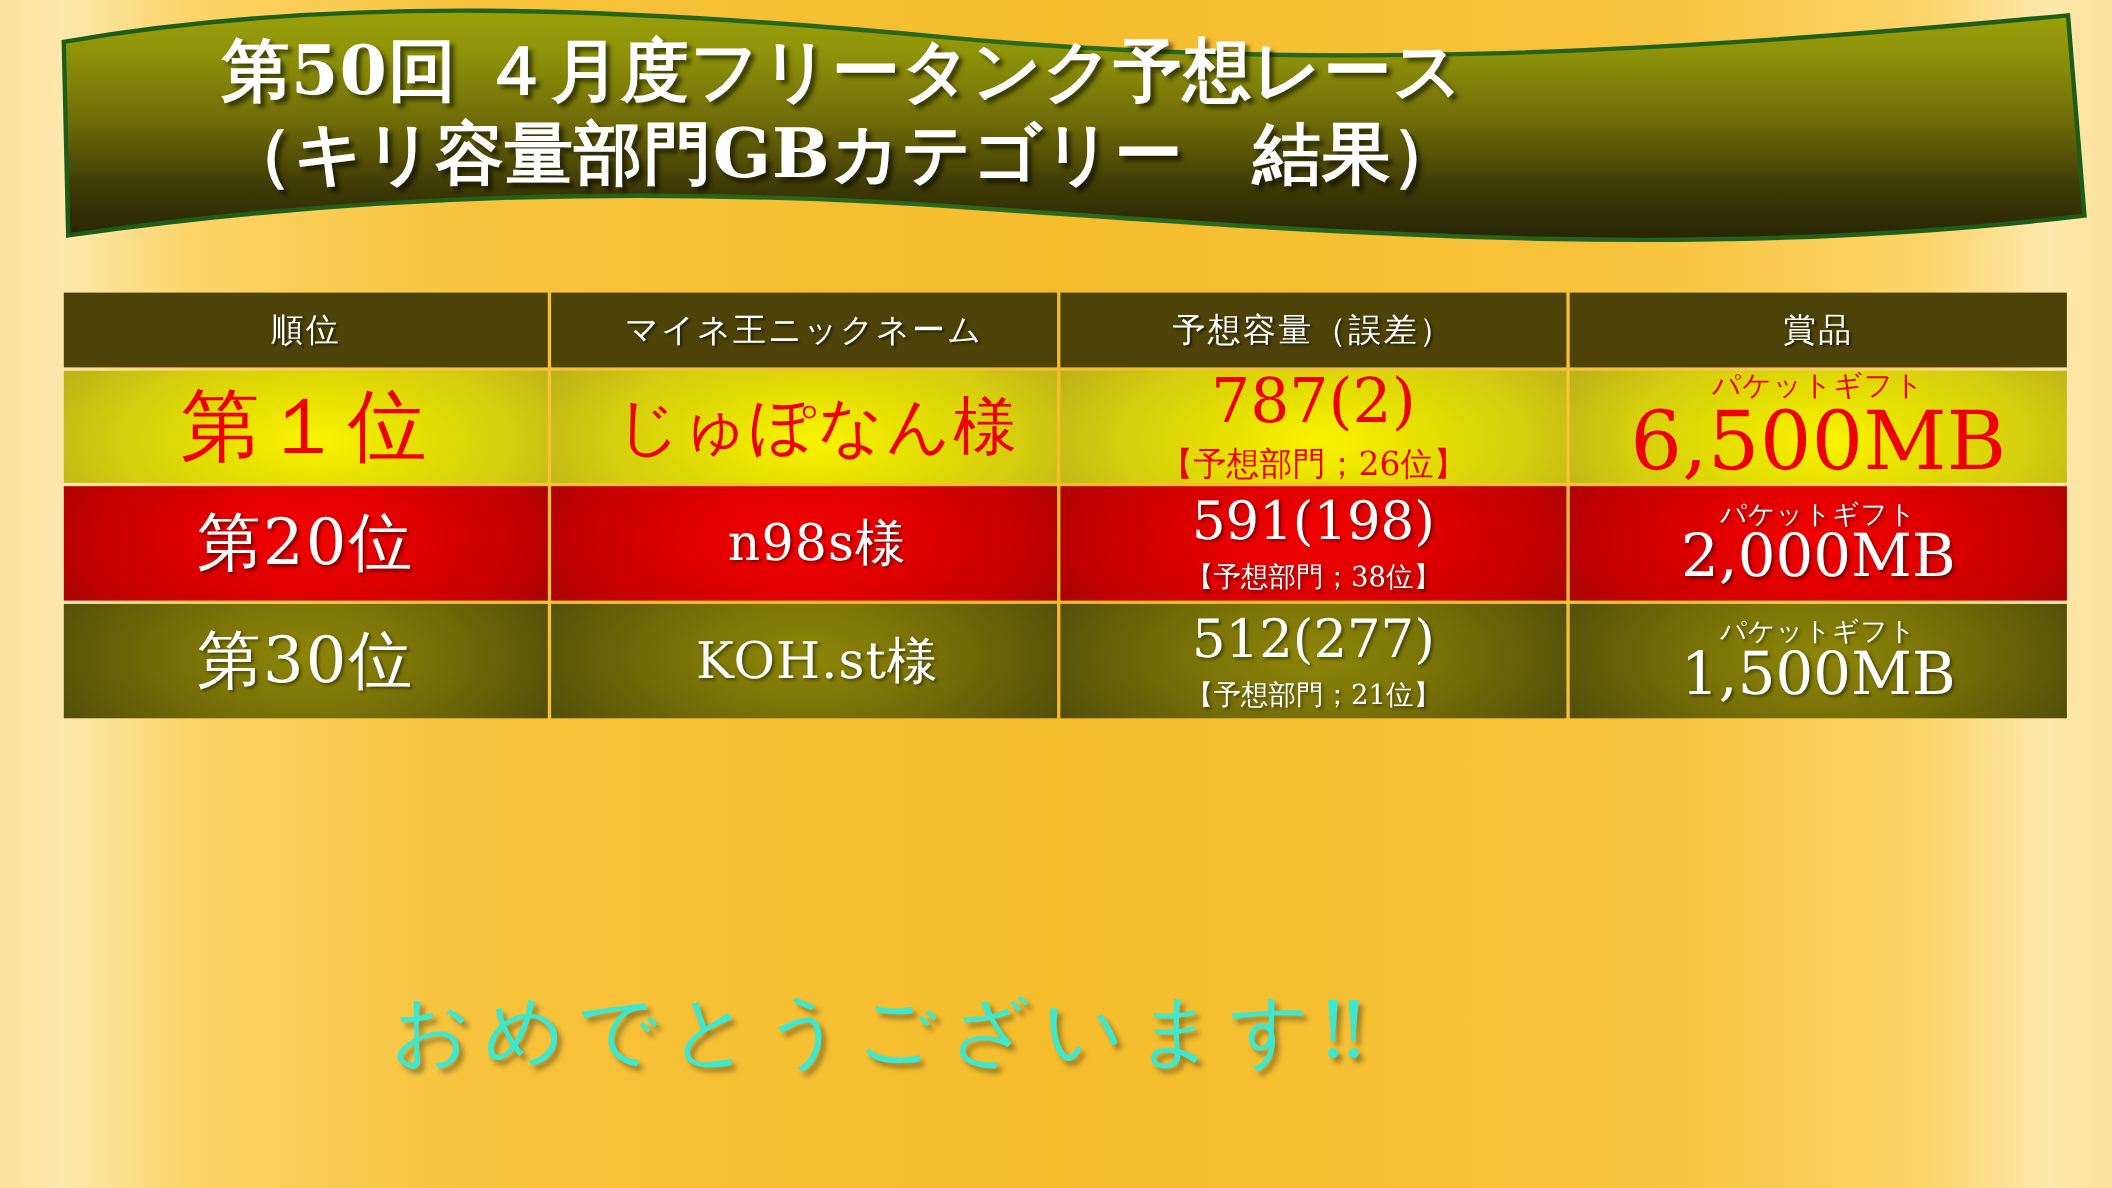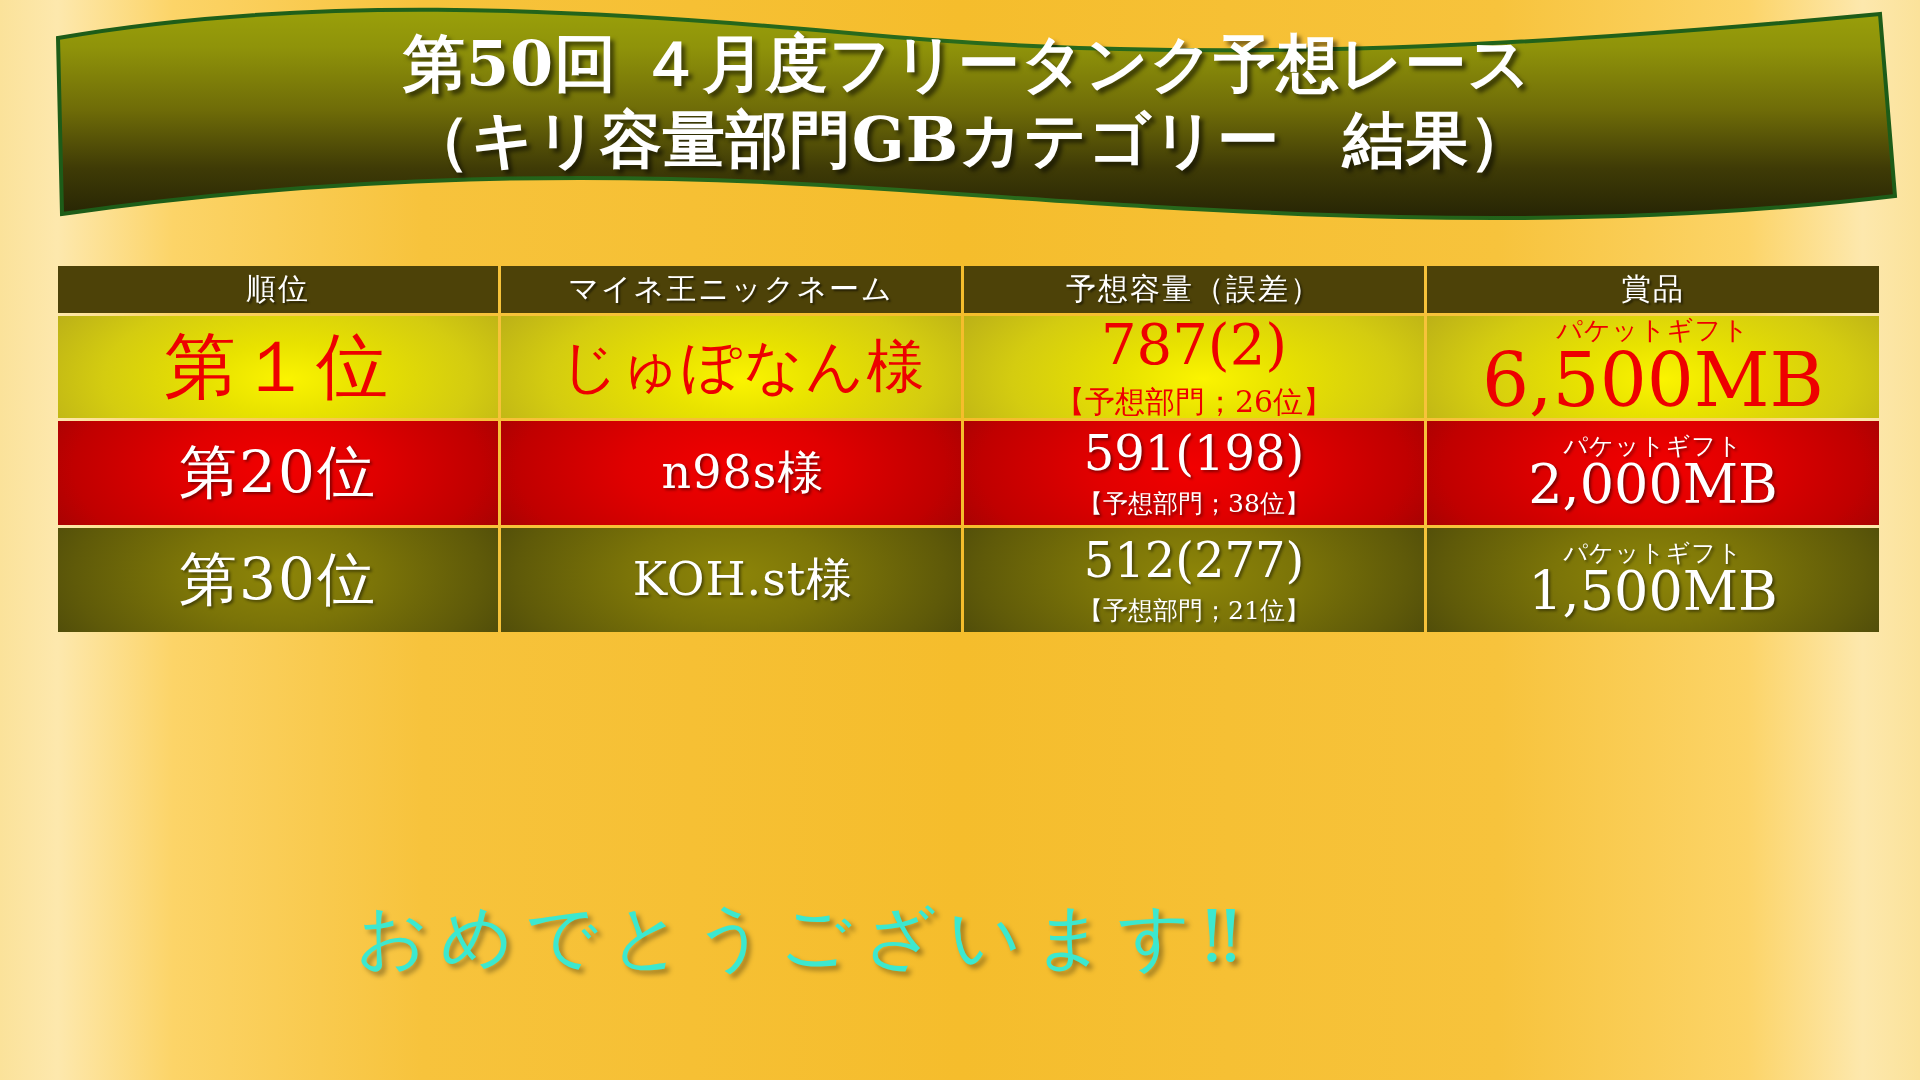--- a/index.html
+++ b/index.html
@@ -42,21 +42,21 @@
   #banner-svg {
     position: absolute;
     left: 0;
     top: 0;
   }
   #banner-title {
     position: absolute;
     left: 0;
     top: 26px;
     width: 1532px;
-    text-align: right;
+    text-align: center;
     color: #ffffff;
     font-family: "DejaVu Serif", "Liberation Serif", serif;
     font-weight: 700;
     font-size: 62px;
     line-height: 1.22;
     letter-spacing: 1px;
     text-shadow: 4px 4px 4px rgba(0,0,0,0.55);
     white-space: pre-line;
     pointer-events: none;
   }
@@ -79,21 +79,21 @@
     overflow: hidden;
   }
 
   col.c-rank  { width: 440px; }
   col.c-nick  { width: 460px; }
   col.c-cap   { width: 460px; }
   col.c-prize { width: 452px; }
 
   
   .hdr-cell {
-    height: 47px;
+    height: 68px;
     background: #4d4208;
     color: #ffffff;
     font-size: 30px;
     font-weight: 400;
     letter-spacing: 2px;
     text-shadow: 2px 2px 2px rgba(0,0,0,0.5);
     font-family: "DejaVu Serif", "Liberation Serif", serif;
   }
 
   

